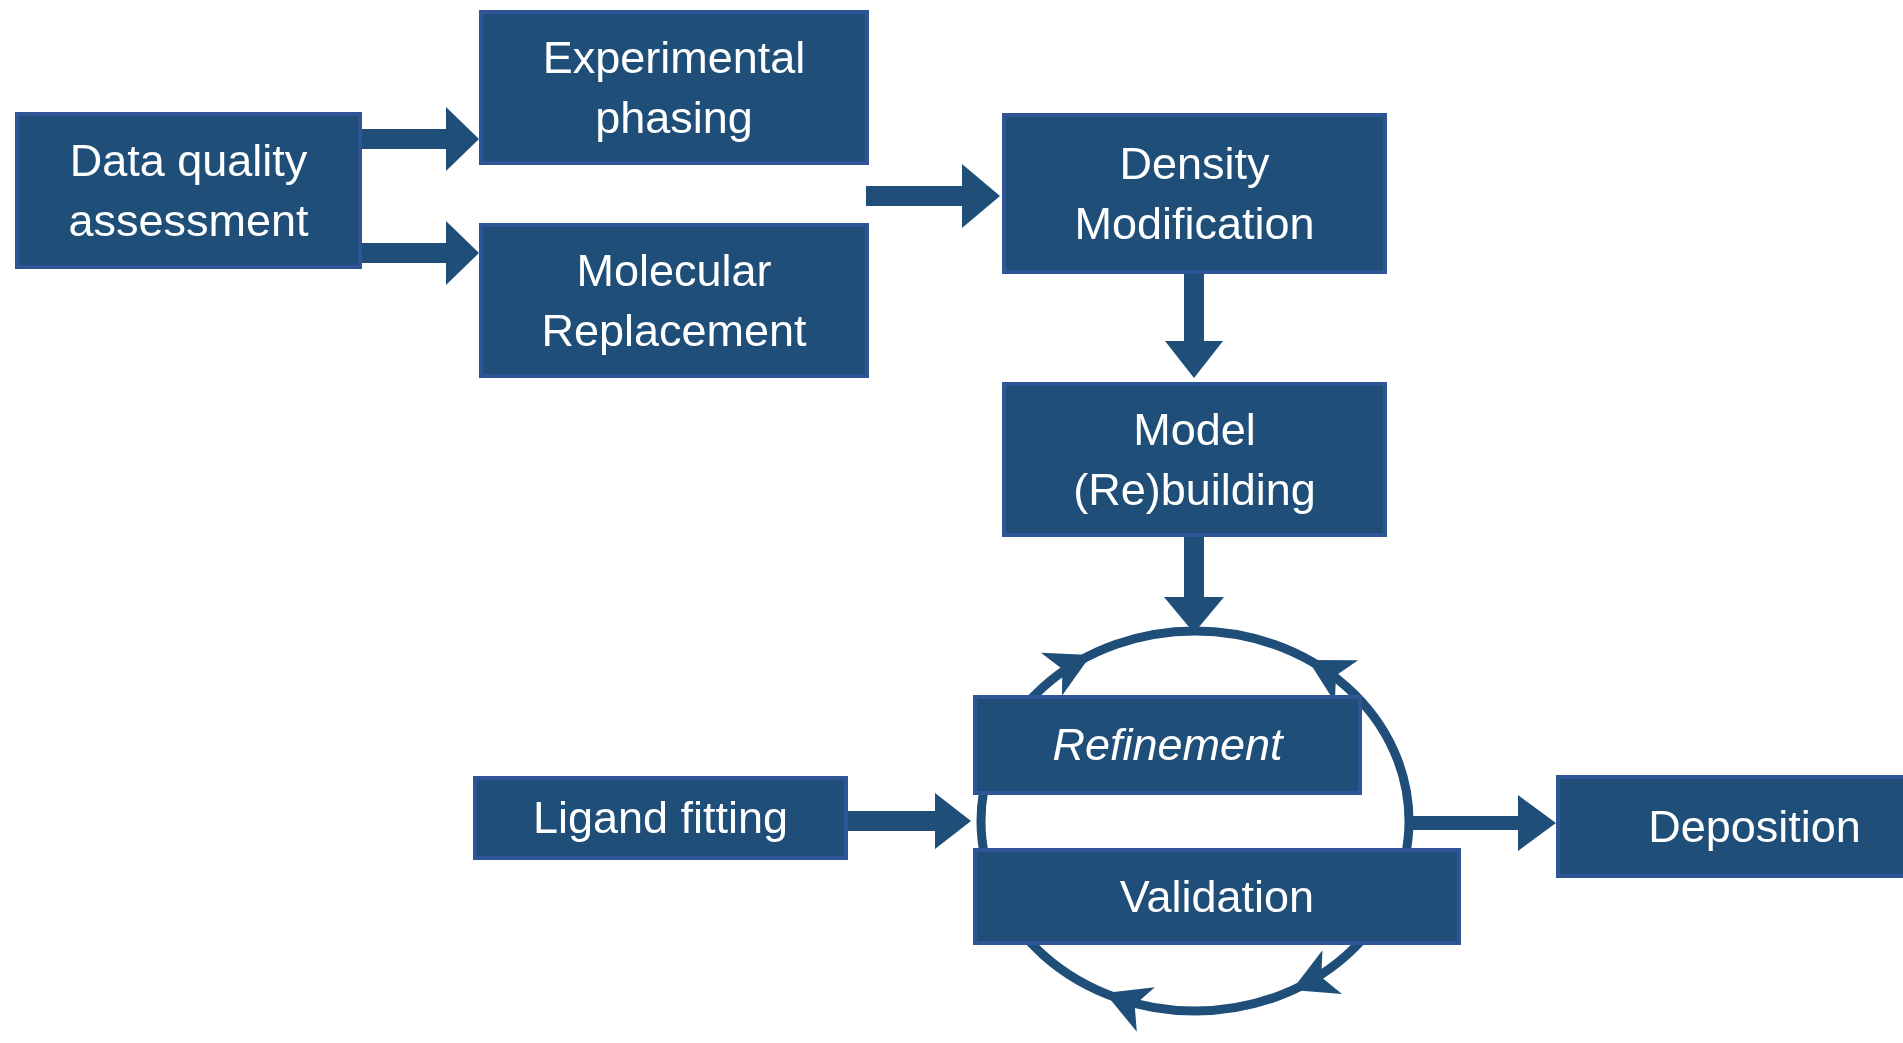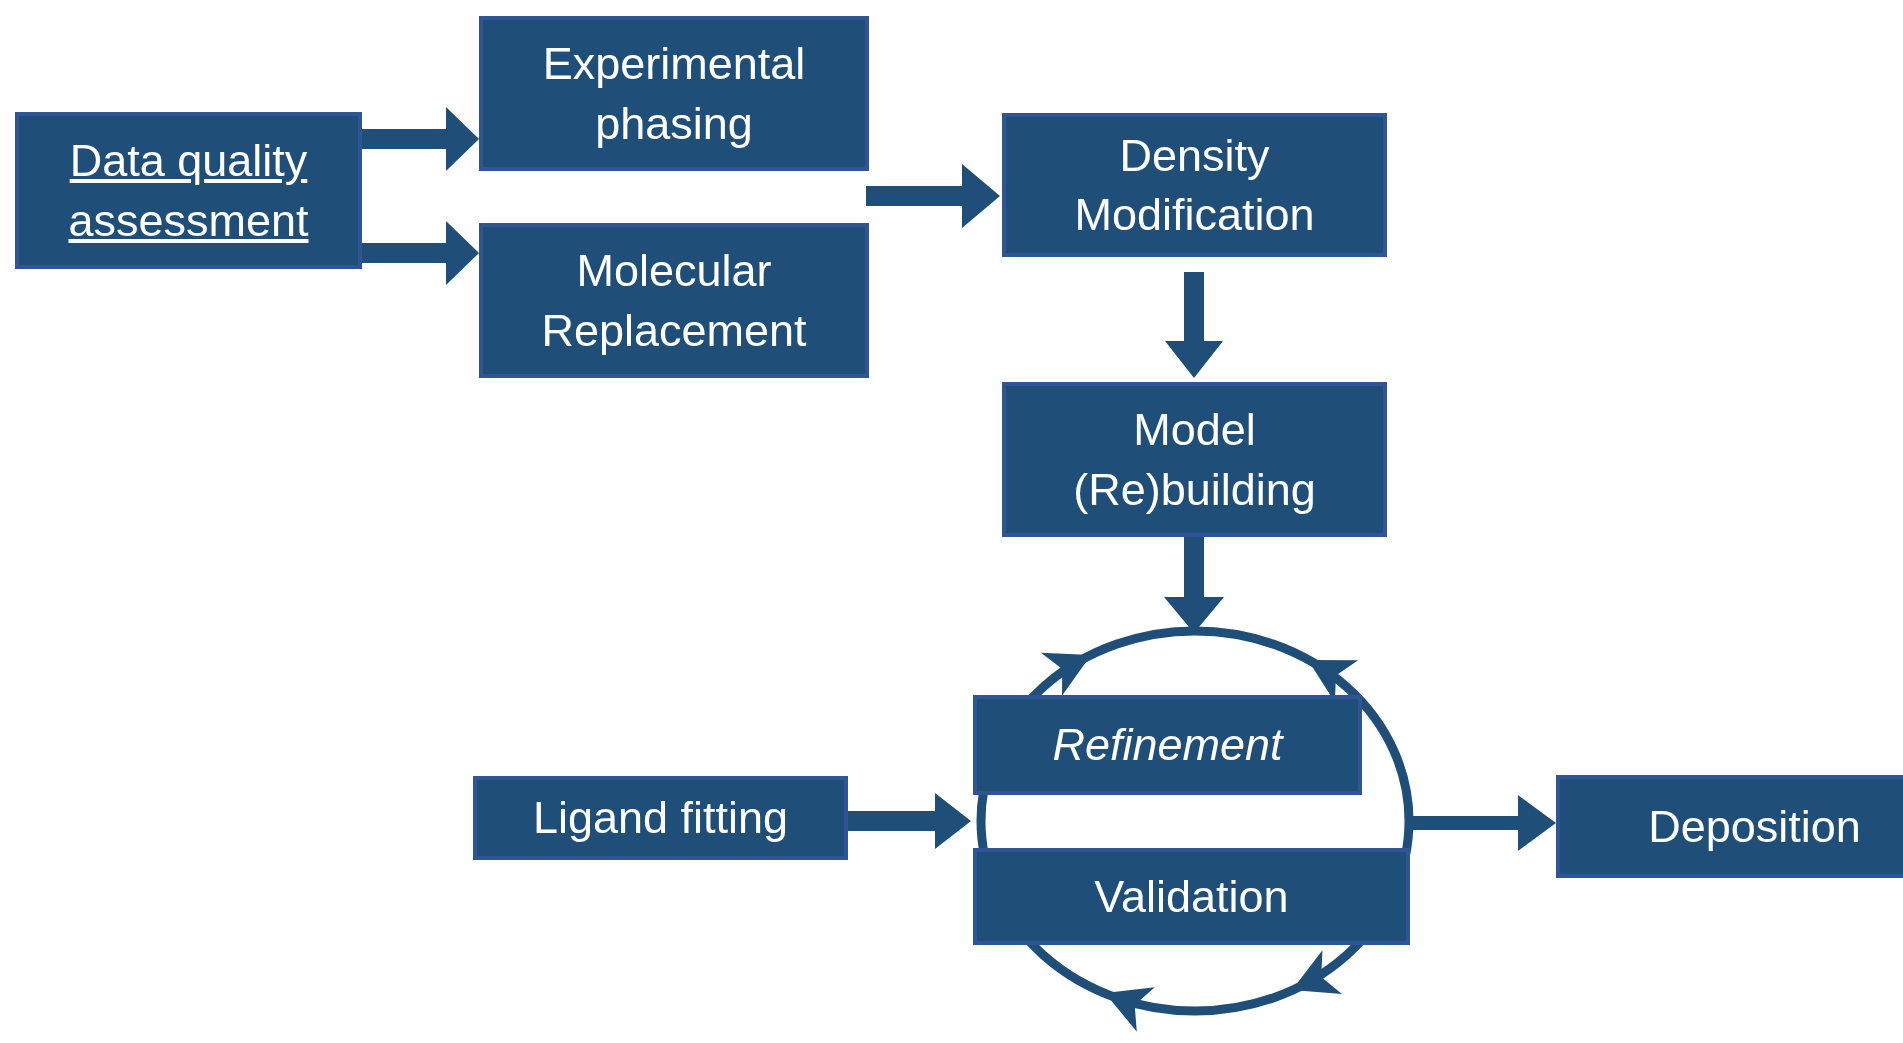--- a/index.html
+++ b/index.html
@@ -25,27 +25,27 @@
     display: flex;
     align-items: center;
     justify-content: center;
     text-align: center;
     font-size: 45px;
     line-height: 1.32;
     white-space: pre-line;
     z-index: 2;
   }
   
-  .b-dqa { left: 15px;   top: 112px; width: 347px; height: 157px; text-decoration: underline; }
-  .b-exp { left: 479px;  top: 10px;  width: 390px; height: 155px; margin-top: 6px; }
+  .b-dqa { left: 15px;   top: 112px; width: 347px; height: 157px; }
+  .b-exp { left: 479px;  top: 10px;  width: 390px; height: 155px; }
   .b-mol { left: 479px;  top: 223px; width: 390px; height: 155px; }
-  .b-den { left: 1002px; top: 113px; width: 385px; height: 144px; align-items: center; }
+  .b-den { left: 1002px; top: 113px; width: 385px; height: 161px; align-items: center; }
   .b-mod { left: 1002px; top: 382px; width: 385px; height: 155px; }
   .b-ref { left: 973px;  top: 695px; width: 389px; height: 100px; font-style: italic; }
-  .b-val { left: 973px;  top: 848px; width: 437px; height: 97px;  }
+  .b-val { left: 973px;  top: 848px; width: 488px; height: 97px;  }
   .b-lig { left: 473px;  top: 776px; width: 375px; height: 84px;  }
   .b-dep { left: 1556px; top: 775px; width: 397px; height: 103px; }
 </style>
 </head>
 <body>
 
 <div id="canvas">
 
   <svg id="arrow-layer" viewBox="0 0 1903 1043" xmlns="http://www.w3.org/2000/svg">
 

